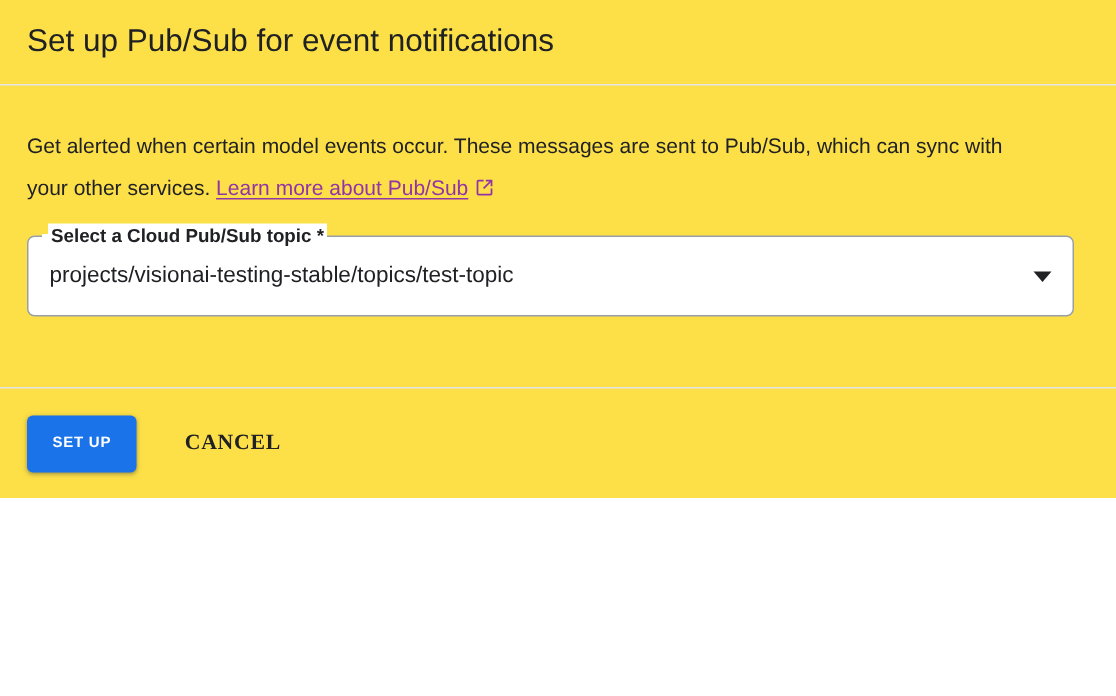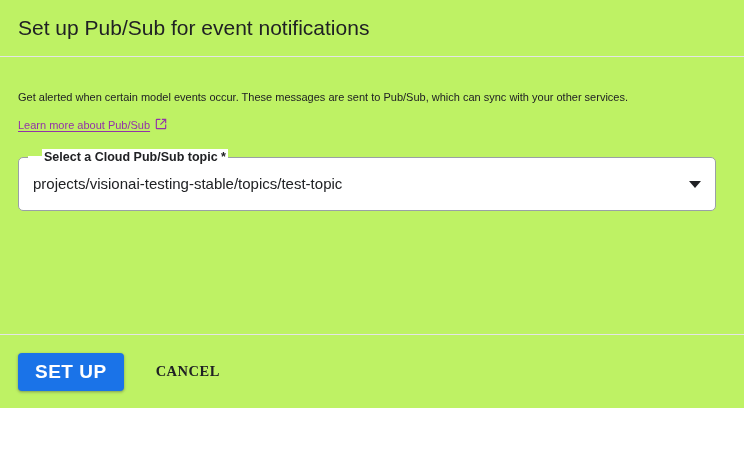--- a/index.html
+++ b/index.html
@@ -12,24 +12,24 @@
     background: #ffffff;
     font-family: "Liberation Sans", sans-serif;
     color: #202124;
     overflow: hidden;
     position: relative;
   }
 
   
   .dialog {
     width: 744px;
-    height: 408px;
+    height: 332px;
     display: flex;
     flex-direction: column;
-    background: #bef264;
+    background: #fde047;
     box-sizing: border-box;
   }
 
   
   .dialog-header {
     height: 57px;
     min-height: 57px;
     display: flex;
     align-items: center;
     padding: 0 18px;
@@ -46,21 +46,21 @@
 
   
   .dialog-body {
     flex: 1 1 auto;
     padding: 0 18px;
     box-sizing: border-box;
     position: relative;
   }
 
   .intro {
-    font-size: 11px;
+    font-size: 14px;
     line-height: 28px;
     color: #202124;
     margin-top: 26px;
     max-width: 672px;
   }
   .intro-link {
     color: #9333a8;
     text-decoration: underline;
     text-underline-offset: 2px;
     cursor: pointer;
@@ -99,21 +99,21 @@
     position: absolute;
     top: -1px;
     left: 10px;
     height: 2px;
     background: #ffffff;
     z-index: 1;
   }
   .field-label {
     position: absolute;
     top: -8px;
-    left: 24px;
+    left: 14px;
     z-index: 2;
     font-size: 12.5px;
     line-height: 16px;
     font-weight: 700;
     color: #202124;
     background: #ffffff;
     padding: 0 2px;
     white-space: nowrap;
   }
   .field-value {
@@ -162,21 +162,21 @@
     box-sizing: border-box;
   }
   .btn-primary {
     height: 38px;
     padding: 0 17px;
     background: #1a73e8;
     color: #ffffff;
     border: none;
     border-radius: 4px;
     font-family: "Liberation Sans", sans-serif;
-    font-size: 19px;
+    font-size: 10px;
     font-weight: 600;
     letter-spacing: 0.5px;
     cursor: pointer;
     box-shadow: 0 1px 2px rgba(60,64,67,0.30), 0 1px 3px 1px rgba(60,64,67,0.15);
   }
   .btn-text {
     height: 38px;
     padding: 0 10px;
     margin-left: 22px;
     background: transparent;

